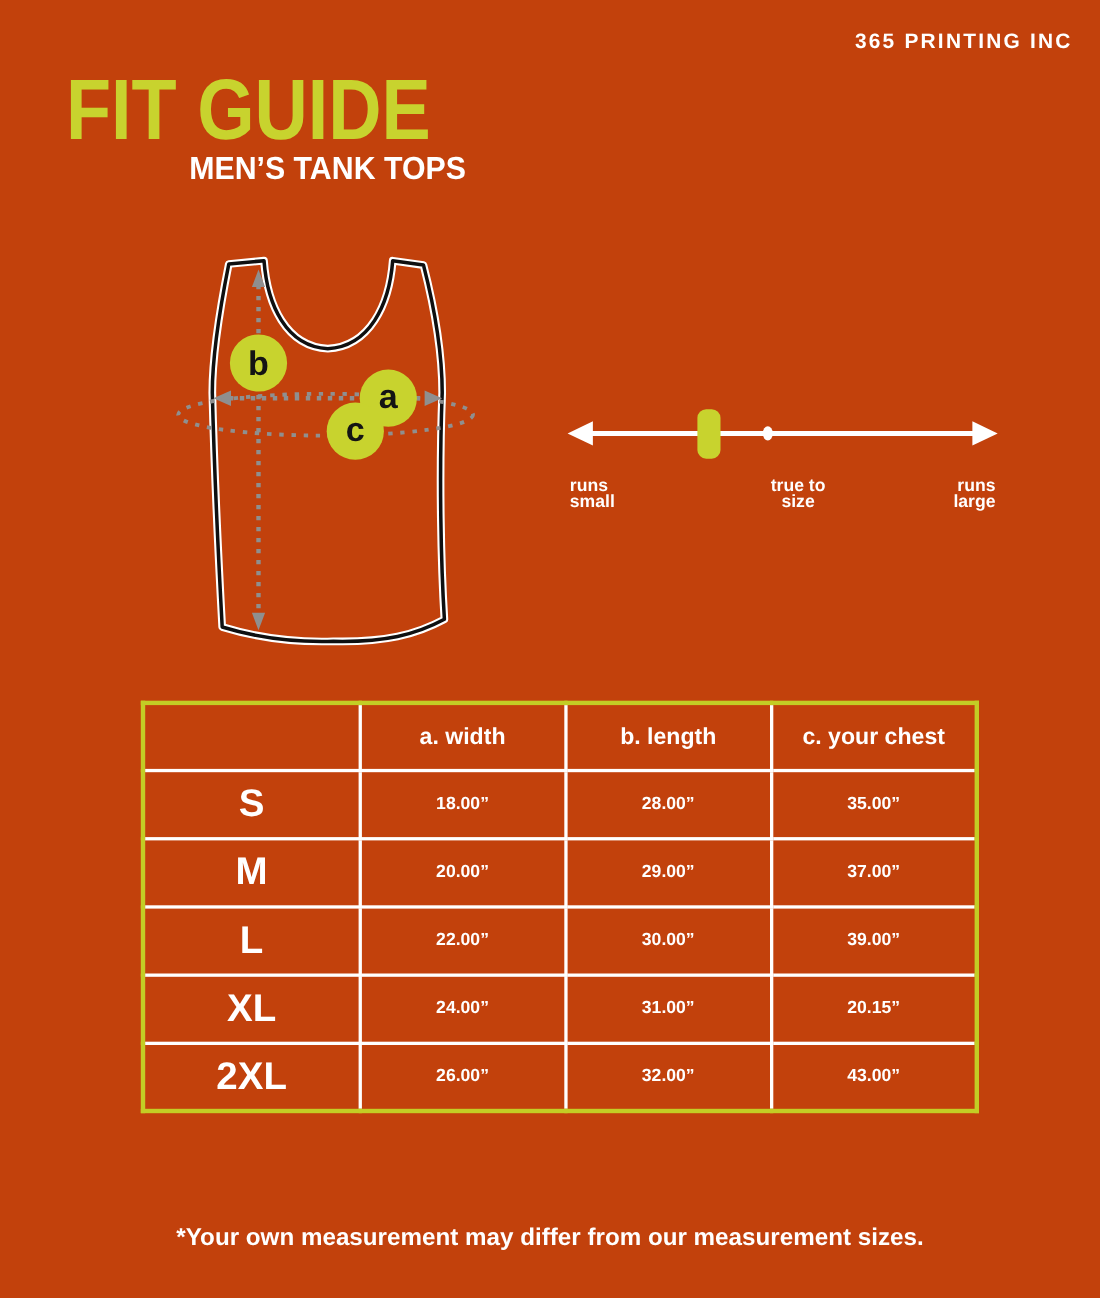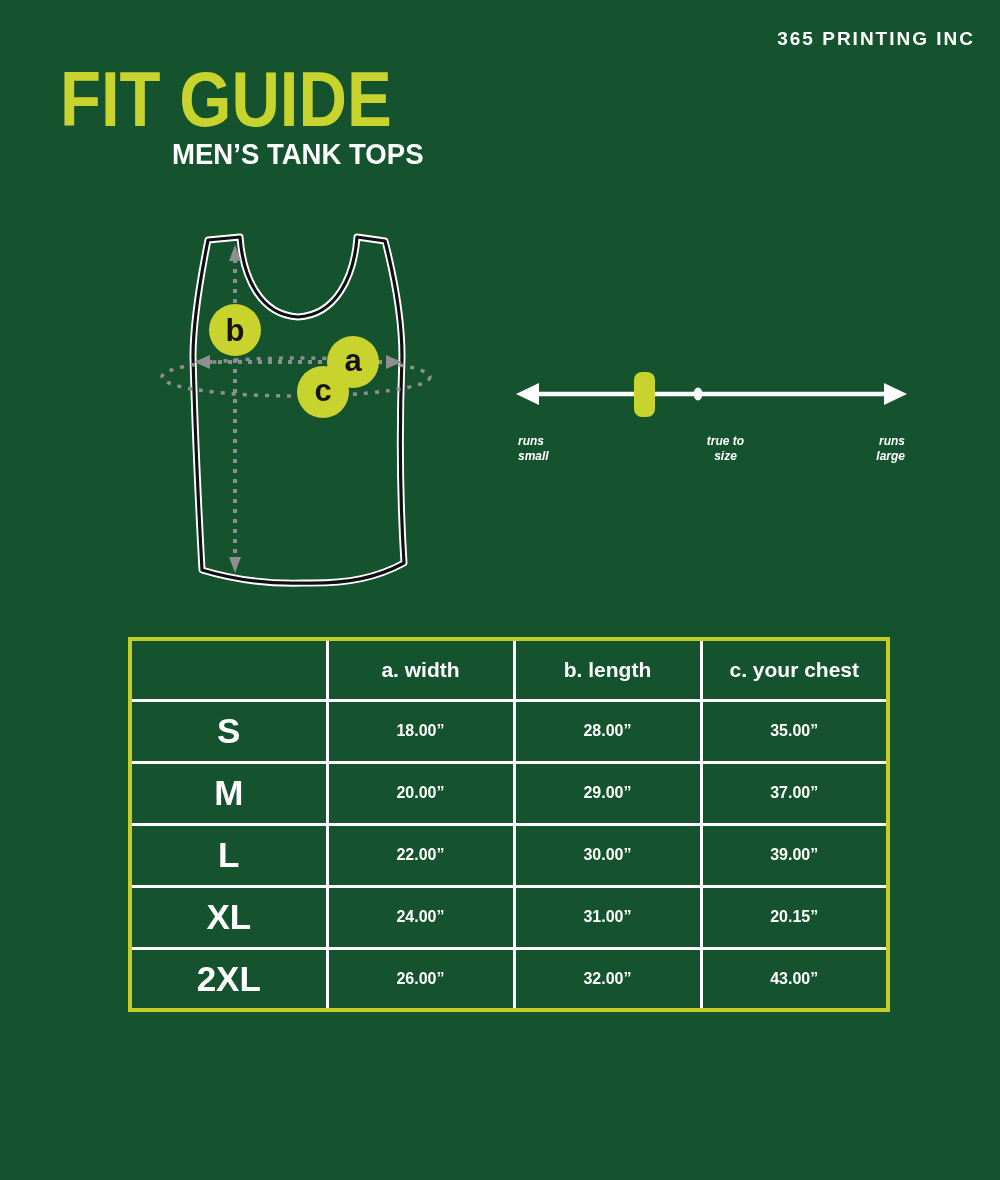--- a/index.html
+++ b/index.html
@@ -1,18 +1,18 @@
 <!DOCTYPE html>
 <html><head>
 <meta charset="utf-8">
 <style>
   html,body { margin:0; padding:0; background:#0f1011; }
   .canvas {
     position:relative; width:1000px; height:1180px;
-    background:#14532d; overflow:hidden;
+    background:#c2410c; overflow:hidden;
     font-family:"Liberation Sans","DejaVu Sans",sans-serif;
     font-weight:700; color:#ffffff;
   }
   .brand {
     position:absolute; top:28px; right:25px;
     font-size:19px; letter-spacing:2px; color:#ffffff;
   }
   .title {
     position:absolute; left:60px; top:60px;
     font-size:78px; line-height:1; color:#c8d32e;
@@ -22,23 +22,22 @@
   .subtitle {
     position:absolute; left:172px; top:140px;
     font-size:29px; line-height:1; color:#ffffff;
     transform:scaleX(0.95); transform-origin:left top;
     white-space:nowrap;
   }
   .tank-svg { position:absolute; left:150px; top:225px; }
   .scale-svg { position:absolute; left:500px; top:360px; }
   .scale-label {
     position:absolute; top:434px;
-    font-size:12px; line-height:15px; color:#ffffff;
+    font-size:16px; line-height:15px; color:#ffffff;
     white-space:pre-line;
-    font-style:italic;
   }
   .scale-label.left   { left:518px; text-align:left; }
   .scale-label.center { left:663px; width:125px; text-align:center; }
   .scale-label.right  { left:830px; width:75px; text-align:right; }
 
   table.size-table {
     position:absolute; left:128px; top:637px;
     width:758px; border-collapse:collapse;
     border:4px solid #c3cd25; table-layout:fixed;
   }
@@ -147,14 +146,15 @@
     </tr>
     <tr class="body">
       <td class="size-cell">2XL</td>
       <td class="value-cell">26.00”</td>
       <td class="value-cell">32.00”</td>
       <td class="value-cell">43.00”</td>
     </tr>
   </tbody>
     </table>
 
+  <div class="footnote">*Your own measurement may differ from our measurement sizes.</div>
 
 </div>
 
 </body></html>

